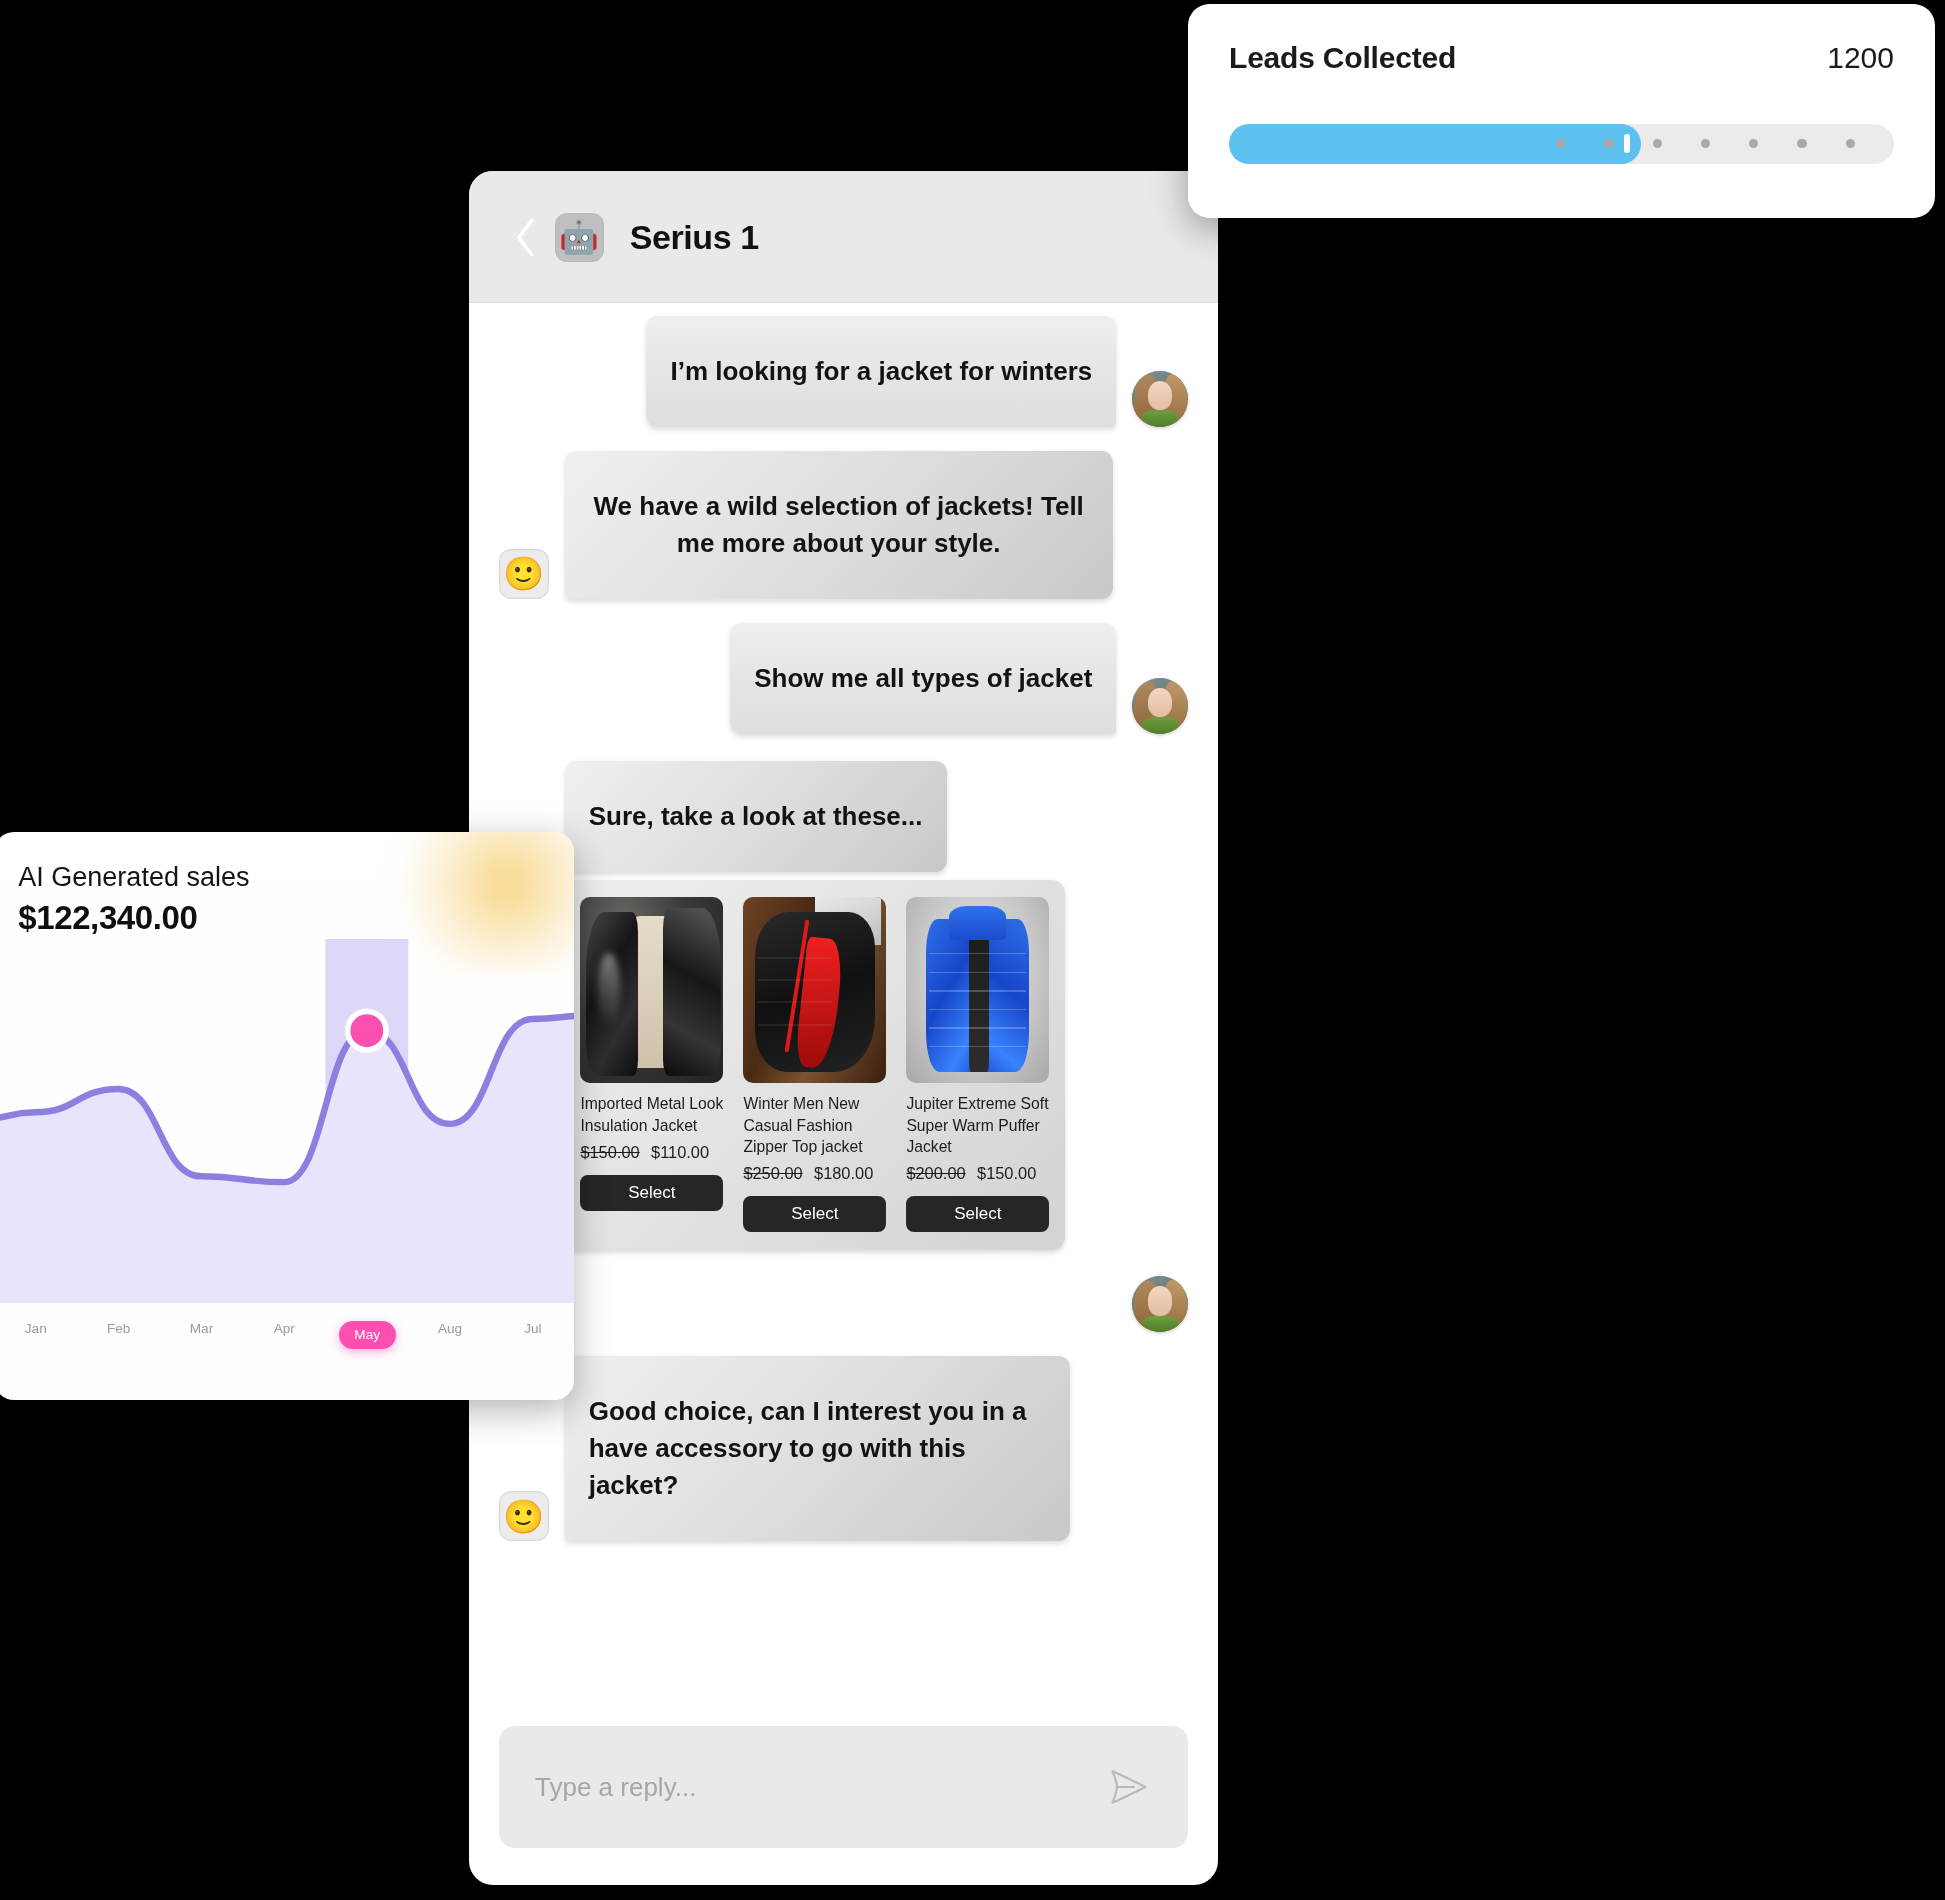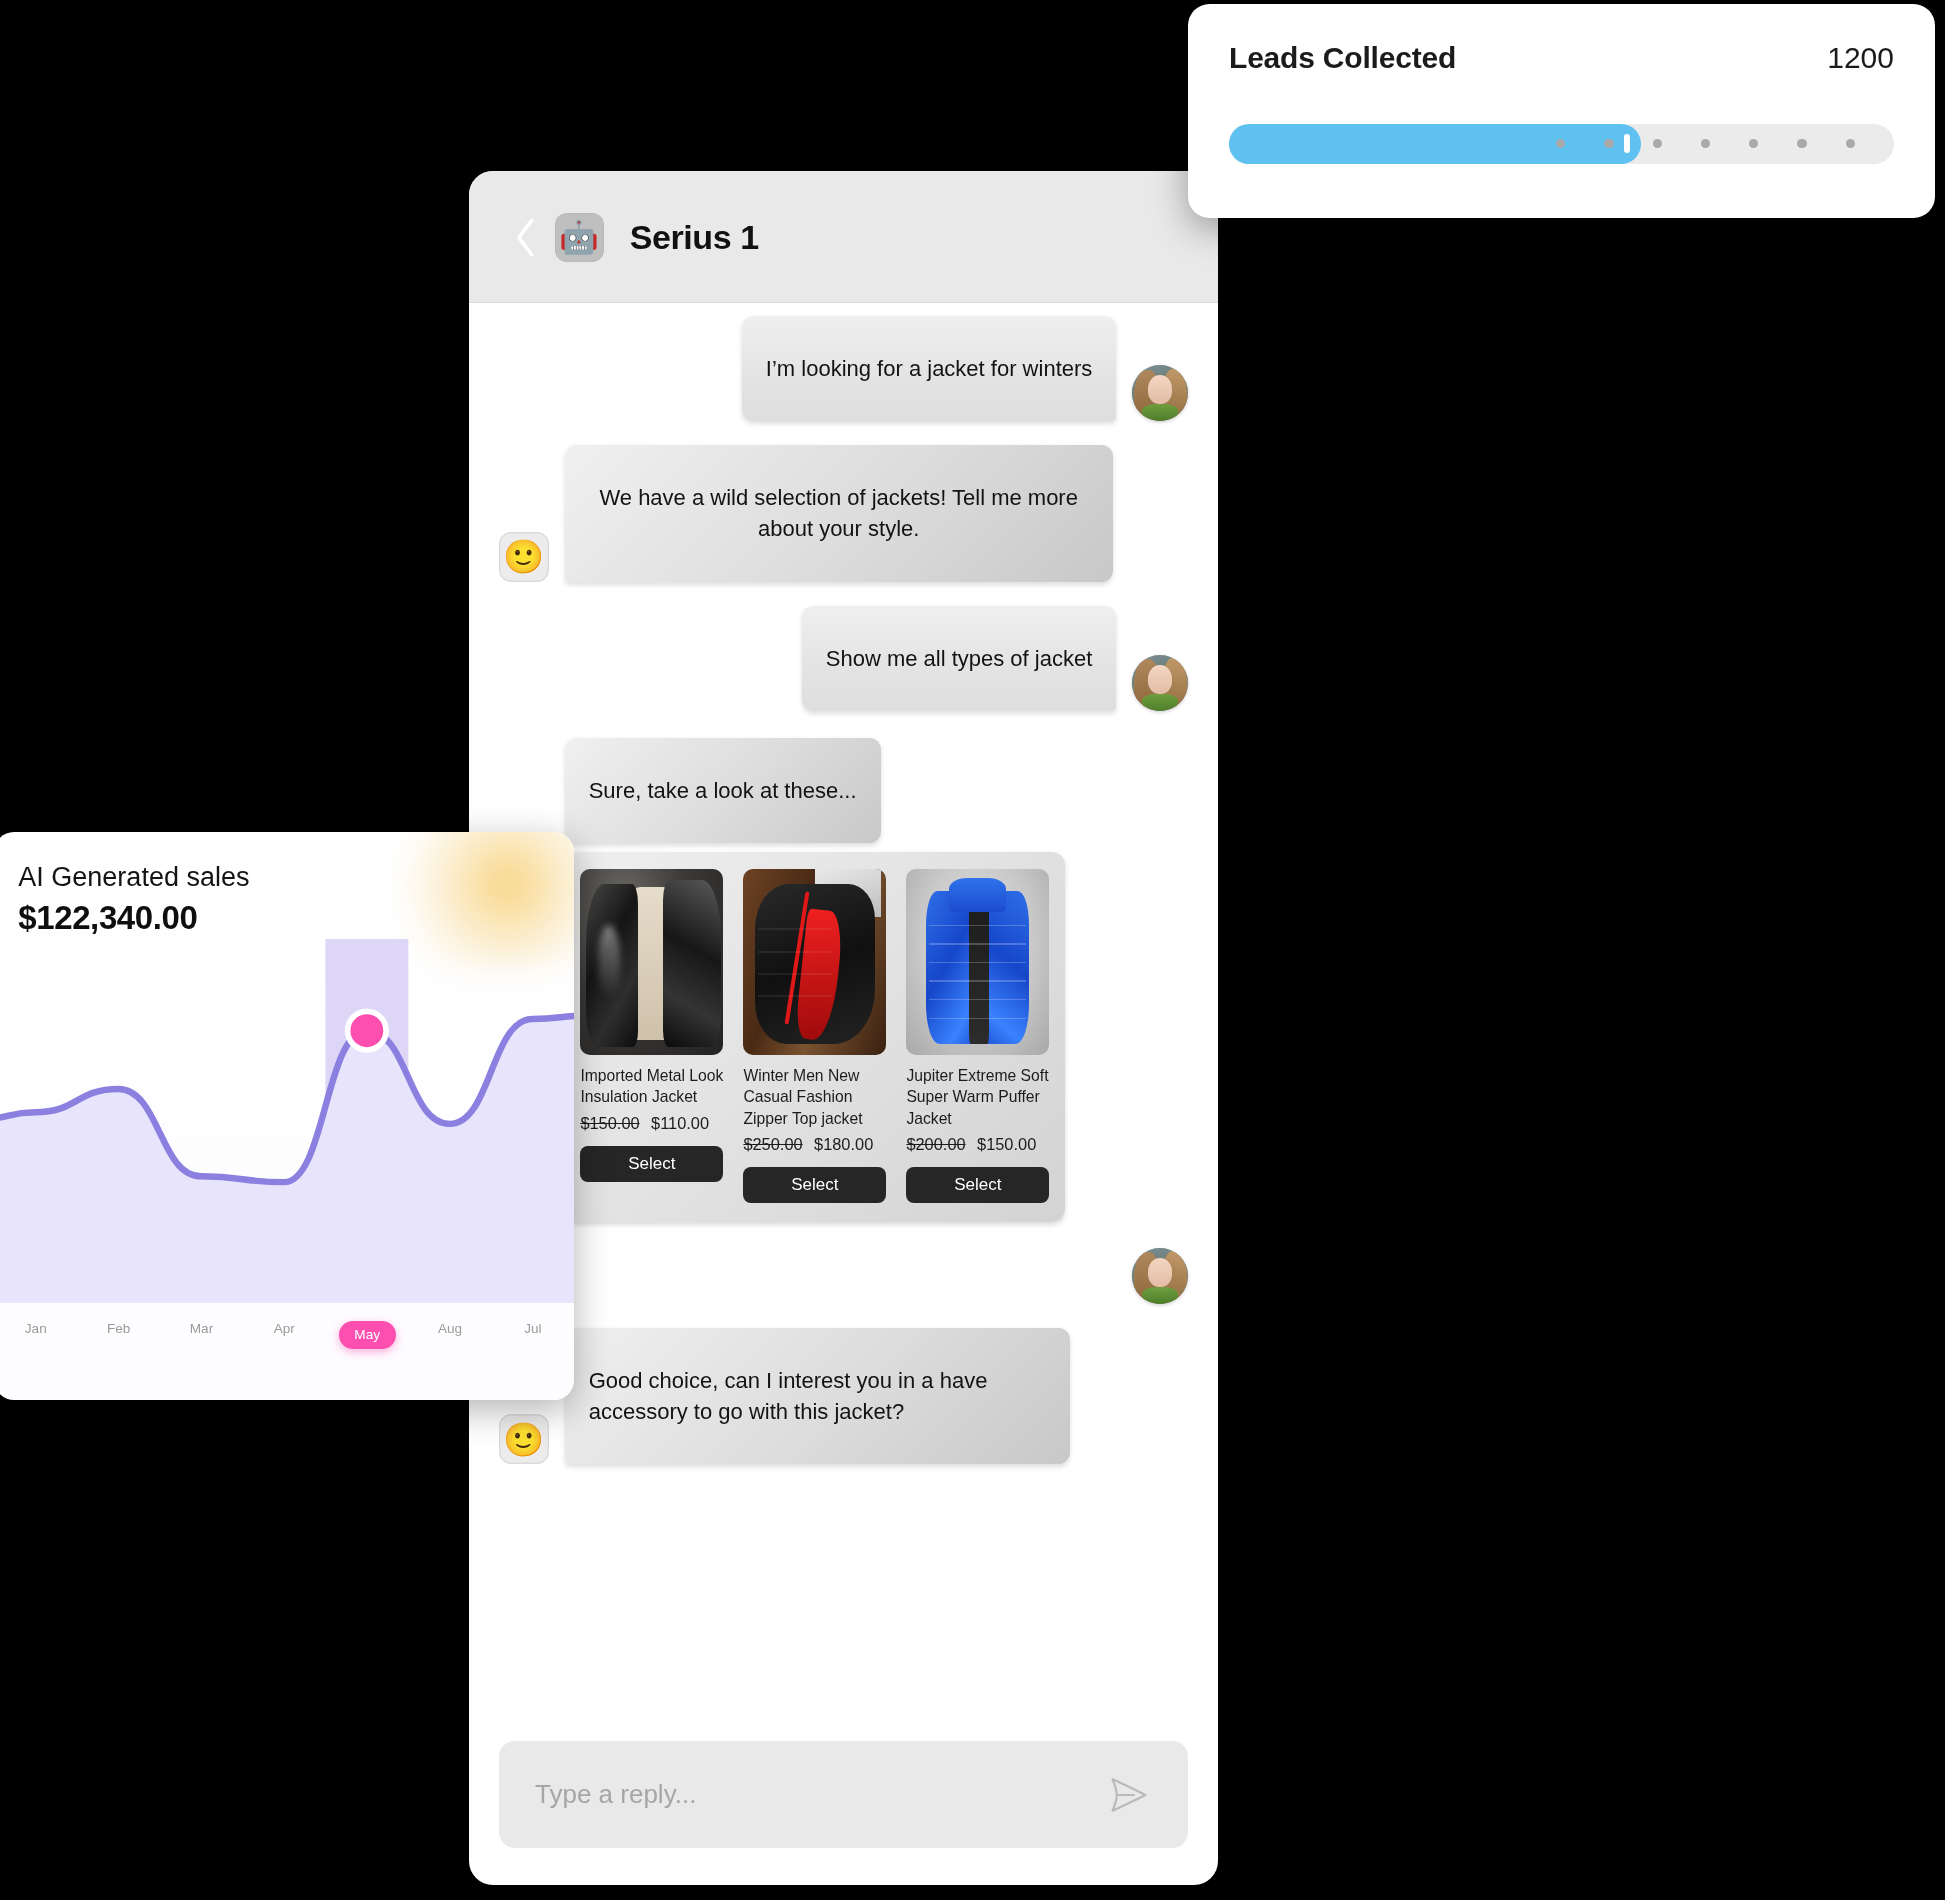--- a/index.html
+++ b/index.html
@@ -59,25 +59,26 @@
     background:#fff;
   }
 
   .row{display:flex;align-items:flex-end;margin-bottom:4.3px;}
   .row.user{justify-content:flex-end;}
   .row.bot{justify-content:flex-start;}
 
   .bubble{
     max-width:543px;
     padding:37px 24px;
-    font-size:22px;
+    font-size:26px;
     line-height:1.42;
     color:#131313;
     border-radius:10px;
     box-shadow:0 2.1px 5px rgba(0,0,0,0.13);
+    font-weight:bold;
   }
   .bubble.user{
     background:linear-gradient(180deg,#efefef 0%,#e4e4e4 55%,#dedede 100%);
     border-radius:11.4px 11.4px 4.3px 11.4px;
   }
   .bubble.bot{
     background:linear-gradient(135deg,#f0f0f0 0%,#dcdcdc 55%,#c8c8c8 100%);
     border-radius:11.4px 11.4px 11.4px 4.3px;
   }
 
@@ -180,21 +181,21 @@
       background:linear-gradient(180deg,#1c1c1c,#2c2c2c);border-radius:8%;}
   .jk3 .q{position:absolute;left:16%;width:68%;height:1.4px;background:rgba(255,255,255,.22);}
 
   
   #composer{
     flex:0 0 auto;
     padding:0 30px 37px 30px;
     box-sizing:border-box;
   }
   #reply-box{
-    height:107px;background:#e9e9e9;border-radius:15.7px;
+    height:122px;background:#e9e9e9;border-radius:15.7px;
     display:flex;align-items:center;
     padding:0 34px;box-sizing:border-box;
   }
   #reply-input{
     flex:1 1 auto;background:transparent;border:none;outline:none;
     font-size:26px;color:#8e8e8e;font-family:inherit;
   }
   #reply-input::placeholder{color:#a6a6a6;}
   #send-btn{background:none;border:none;cursor:pointer;padding:0;line-height:0;}
 

